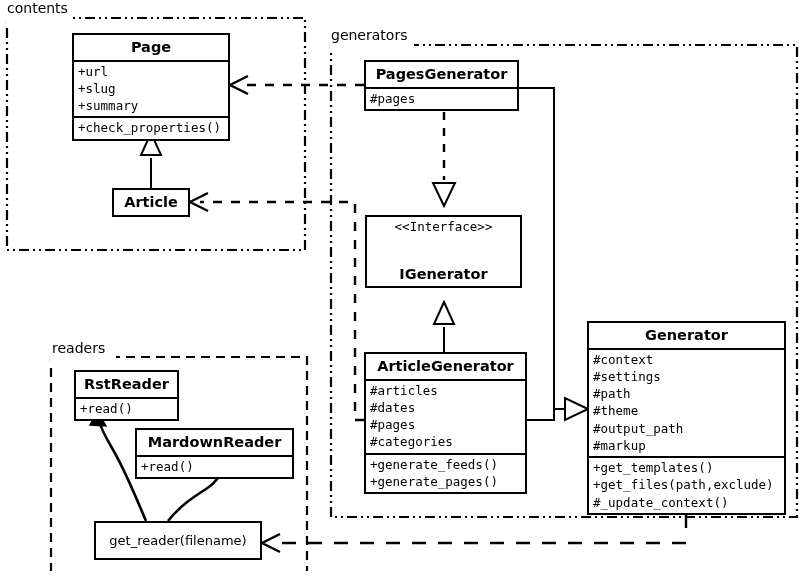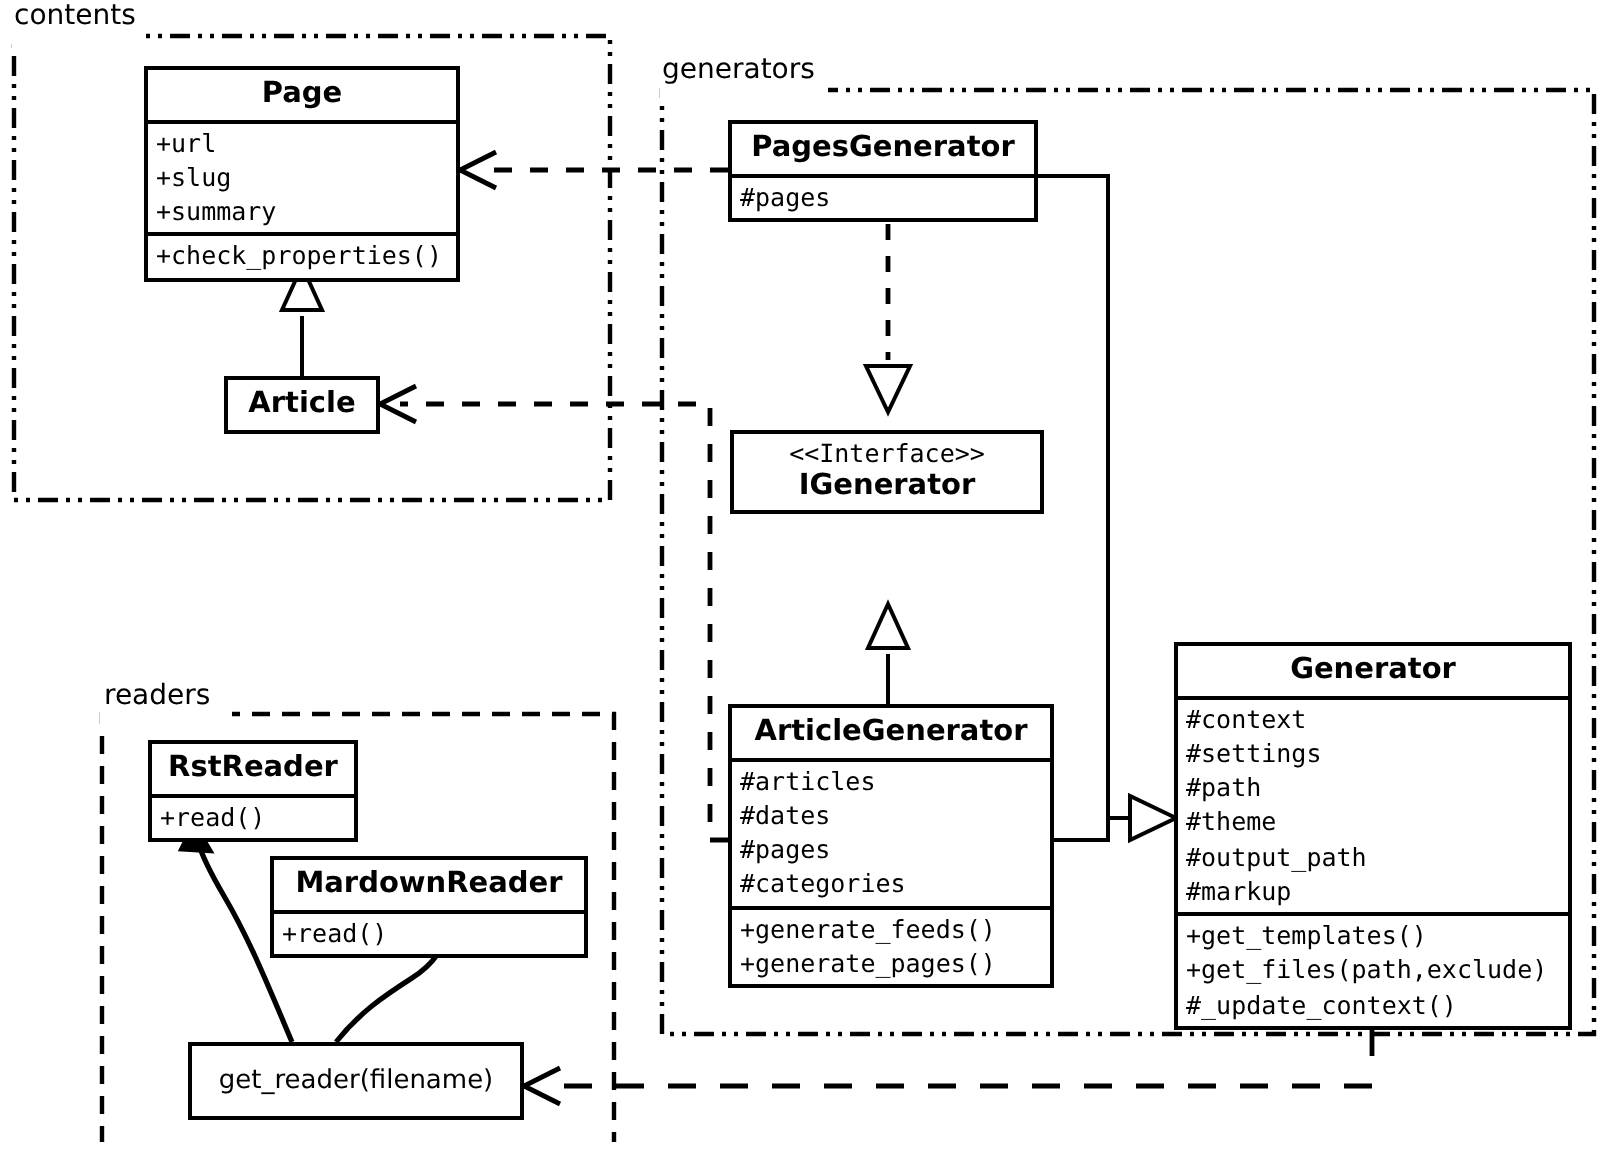--- a/index.html
+++ b/index.html
@@ -158,21 +158,21 @@
 
   <div class="umlbox" style="left:364px; top:60px; width:155px;">
     <div class="title">PagesGenerator</div>
     <div class="compartment">
       <div class="row">#pages</div>
     </div>
   </div>
 
   <div class="umlbox" style="left:365px; top:215px; width:157px;">
     <div class="stereo">&lt;&lt;Interface&gt;&gt;</div>
-    <div class="title" style="padding-top:1px;">IGenerator</div>
+    <div class="title" style="padding-top:1px;margin-top:31px;">IGenerator</div>
   </div>
 
   <div class="umlbox" style="left:364px; top:352px; width:163px;">
     <div class="title">ArticleGenerator</div>
     <div class="compartment">
       <div class="row">#articles</div>
       <div class="row">#dates</div>
       <div class="row">#pages</div>
       <div class="row">#categories</div>
     </div>

